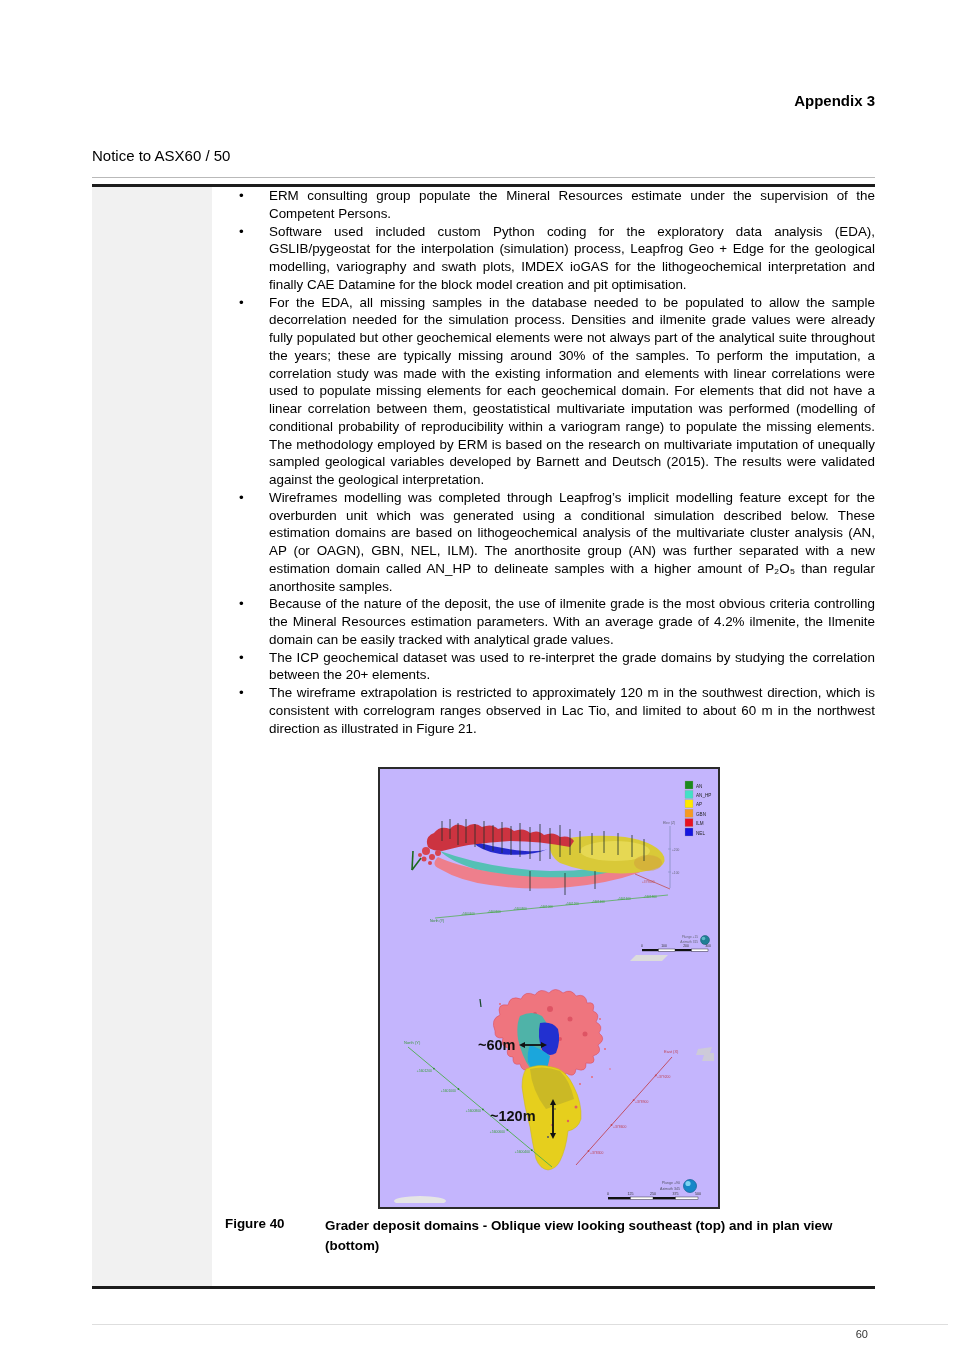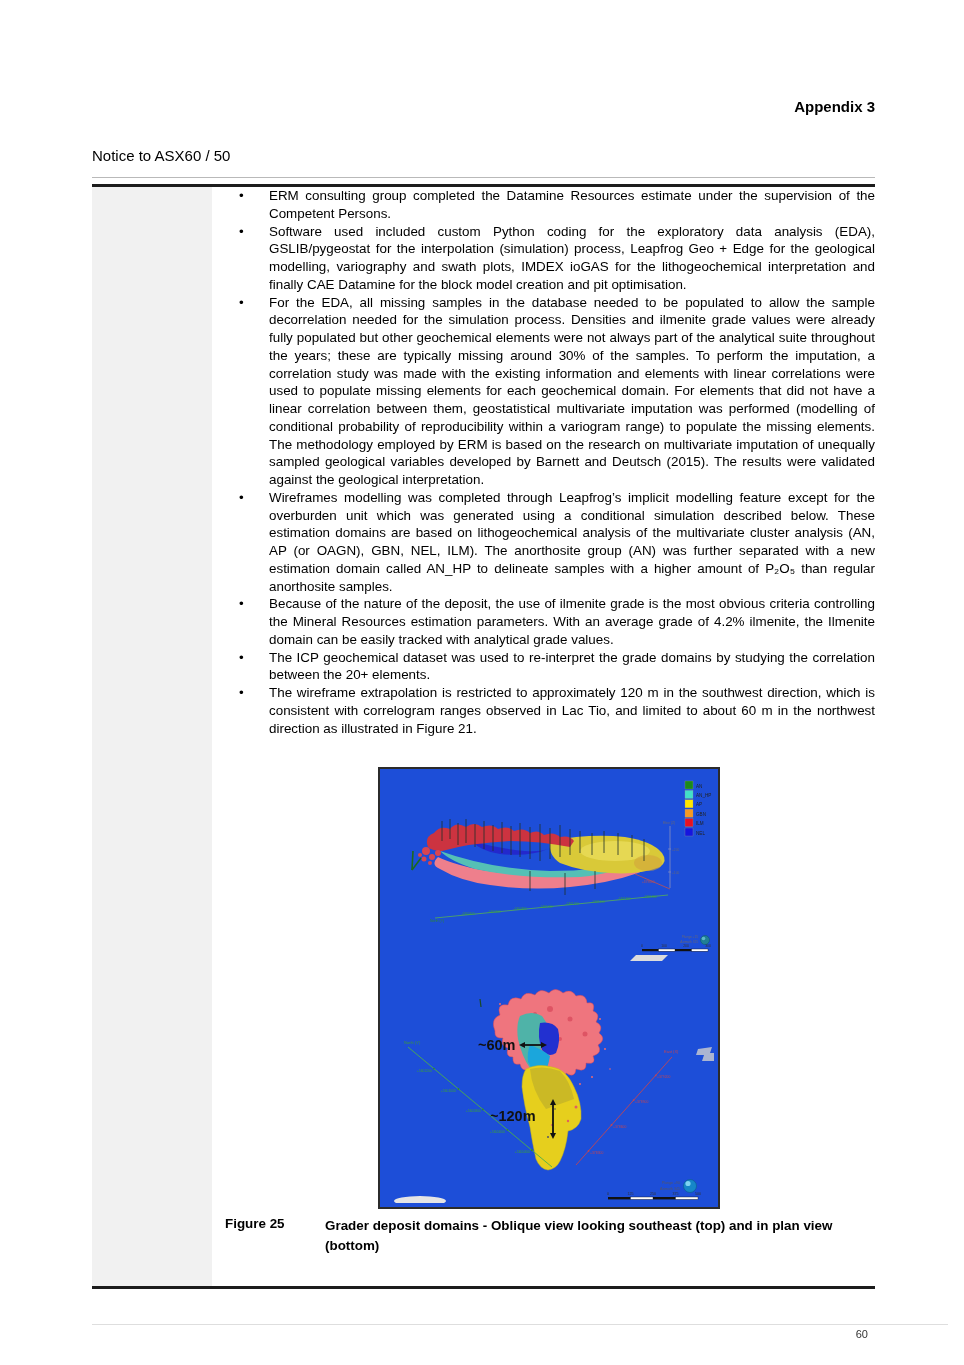--- a/index.html
+++ b/index.html
@@ -2,30 +2,30 @@
 <html><head>
 <meta charset="utf-8">
 <style>
   html,body { margin:0; padding:0; }
   body {
     width:964px; height:1365px; position:relative;
     background:#ffffff; color:#000;
     font-family:"Liberation Sans", sans-serif;
   }
   .abs { position:absolute; }
-  .appendix { top:92px; left:92px; width:783px; text-align:right; font-weight:bold; font-size:15px;margin-top:6px; }
+  .appendix { top:92px; left:92px; width:783px; text-align:right; font-weight:bold; font-size:15px; }
   .docrow { top:147px; left:92px; width:783px; display:flex; justify-content:flex-start; font-size:15px; }
   .rule-thin-top { top:177px; left:92px; width:783px; height:1px; background:#b9b9b9; }
   .rule-dark-top { top:184px; left:92px; width:783px; height:3px; background:#1c1c1c; }
   .sideband { top:187px; left:92px; width:120px; height:1099px; background:#f1f1f1; }
   .bullets { top:187px; left:232px; width:643px; font-size:13.4px; line-height:17.75px; }
   .bullet { display:flex; }
   .bullet .marker { flex:0 0 30px; padding-left:7px; }
   .bullet .btext { flex:1; text-align:justify; }
-  .figbox { top:767px; left:378px; width:338px; height:438px; border:2px solid #2b2b2b; background:#1d4ed8; }
+  .figbox { top:767px; left:378px; width:338px; height:438px; border:2px solid #2b2b2b; background:#c4b5fd; }
   .caplabel { top:1216px; left:225px; font-weight:bold; font-size:13.4px; }
   .captext  { top:1216px; left:325px; width:535px; font-weight:bold; font-size:13.4px; line-height:20px; }
   .rule-dark-bottom { top:1286px; left:92px; width:783px; height:3px; background:#1c1c1c; }
   .rule-thin-bottom { top:1324px; left:92px; width:856px; height:1px; background:#dedede; }
   .pagenum { top:1328px; right:96px; font-size:11px; color:#333; }
   svg text { font-family:"Liberation Sans", sans-serif; }
 </style>
 </head>
 <body>
 
@@ -36,21 +36,21 @@
   <span>60 / 50</span>
 </div>
 
 <div class="abs rule-thin-top"></div>
 <div class="abs rule-dark-top"></div>
 <div class="abs sideband"></div>
 
 <div class="abs bullets">
   <div class="bullet">
       <span class="marker">•</span>
-      <span class="btext">ERM consulting group completed the Datamine Resources estimate under the supervision of the Competent Persons.</span>
+      <span class="btext">ERM consulting group populate the Mineral Resources estimate under the supervision of the Competent Persons.</span>
     </div>
   <div class="bullet">
       <span class="marker">•</span>
       <span class="btext">Software used included custom Python coding for the exploratory data analysis (EDA), GSLIB/pygeostat for the interpolation (simulation) process, Leapfrog Geo + Edge for the geological modelling, variography and swath plots, IMDEX ioGAS for the lithogeochemical interpretation and finally CAE Datamine for the block model creation and pit optimisation.</span>
     </div>
   <div class="bullet">
       <span class="marker">•</span>
       <span class="btext">For the EDA, all missing samples in the database needed to be populated to allow the sample decorrelation needed for the simulation process. Densities and ilmenite grade values were already fully populated but other geochemical elements were not always part of the analytical suite throughout the years; these are typically missing around 30% of the samples. To perform the imputation, a correlation study was made with the existing information and elements with linear correlations were used to populate missing elements for each geochemical domain.  For elements that did not have a linear correlation between them, geostatistical multivariate imputation was performed (modelling of conditional probability of reproducibility within a variogram range) to populate the missing elements. The methodology employed by ERM is based on the research on multivariate imputation of unequally sampled geological variables developed by Barnett and Deutsch (2015). The results were validated against the geological interpretation.</span>
     </div>
   <div class="bullet">
@@ -299,18 +299,18 @@
     <rect x="305" y="40.2" width="8" height="8" stroke="#999" stroke-width="0.3" fill="#f59a23"></rect>
     <text x="316" y="46.7" font-size="4.6" fill="#222">GBN</text>
     <rect x="305" y="49.6" width="8" height="8" stroke="#999" stroke-width="0.3" fill="#e81123"></rect>
     <text x="316" y="56.1" font-size="4.6" fill="#222">ILM</text>
     <rect x="305" y="59" width="8" height="8" stroke="#999" stroke-width="0.3" fill="#1515e0"></rect>
     <text x="316" y="65.5" font-size="4.6" fill="#222">NEL</text>
   </g>
 </svg>
 </div>
 
-<div class="abs caplabel">Figure 25</div>
+<div class="abs caplabel">Figure 40</div>
 <div class="abs captext">Grader deposit domains - Oblique view looking southeast (top) and in plan view (bottom)</div>
 
 <div class="abs rule-dark-bottom"></div>
 <div class="abs rule-thin-bottom"></div>
 <div class="abs pagenum">60</div>
 
 </body></html>

